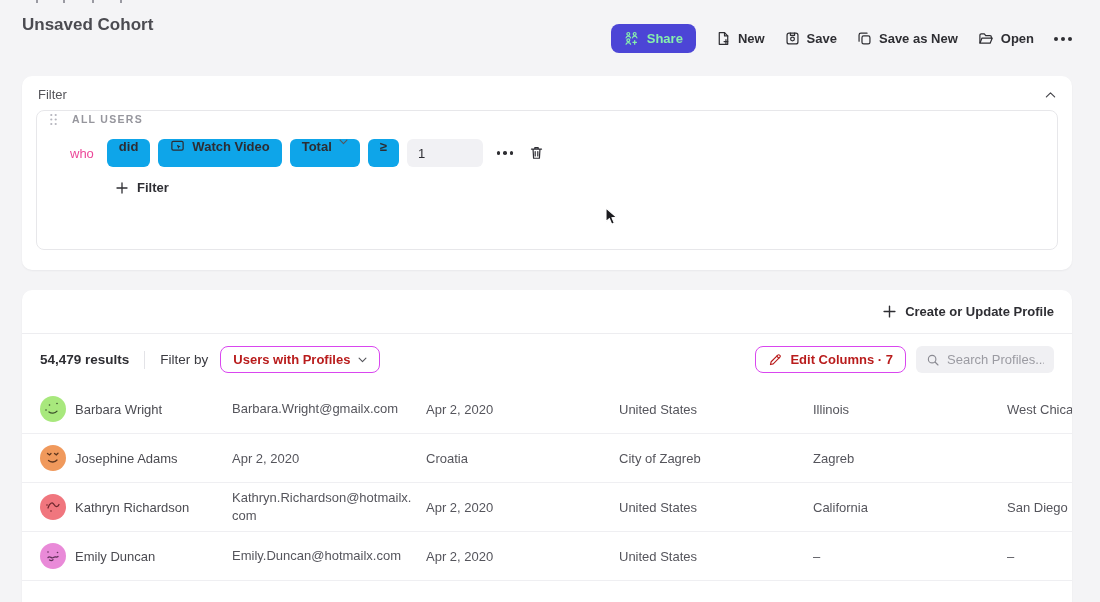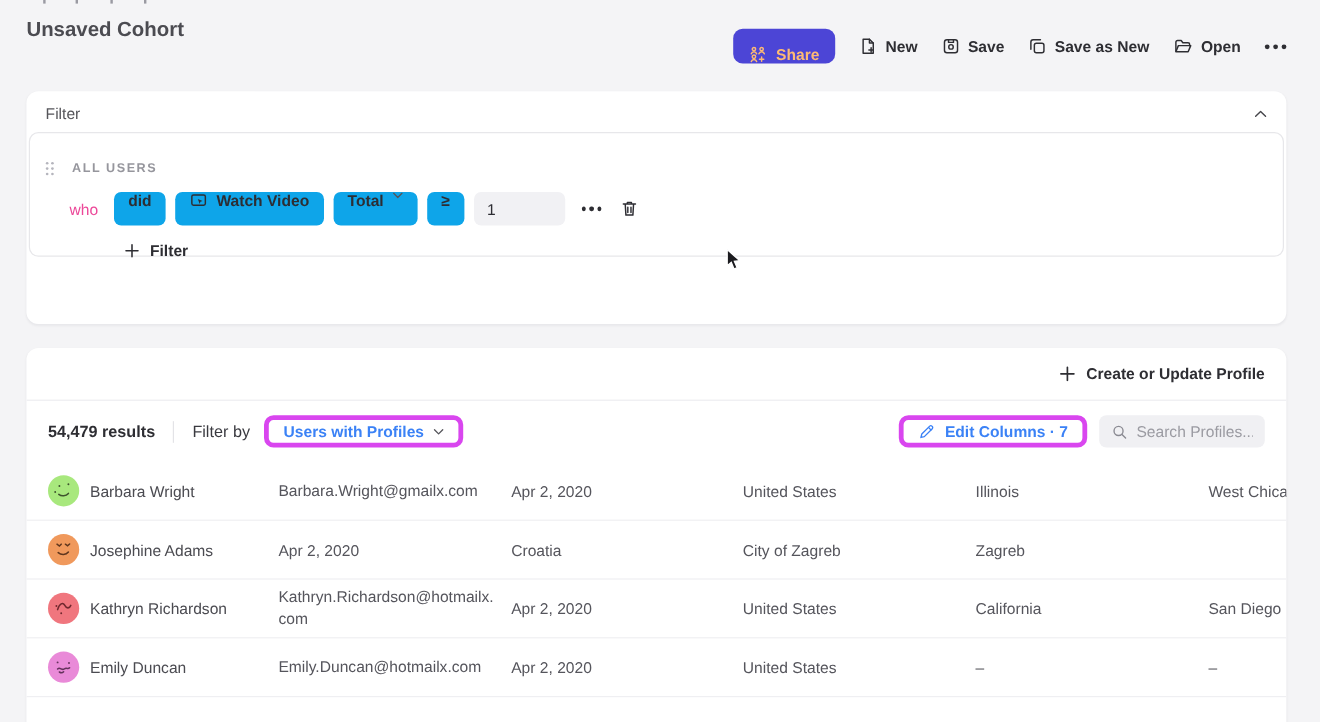--- a/index.html
+++ b/index.html
@@ -14,41 +14,41 @@
   svg { display:block; }
   .ic { stroke:currentColor; fill:none; stroke-width:1.3; stroke-linecap:round; stroke-linejoin:round; }
 
   
   .top-marks span { position:absolute; top:0; width:2px; height:3px; background:#9a9aa2; }
 
   
   .page-title { position:absolute; left:22px; top:15px; font-size:17px; font-weight:700; color:#4b4b51; }
   .header-actions { position:absolute; right:28px; top:24px; height:29px; display:flex; align-items:center; gap:20px; }
   .btn-share {
-    display:flex; align-items:flex-end; gap:8px; height:29px; padding:0 13px;
-    background:var(--accent,#4c45d6); color:#fdba74; border:none; border-radius:8px;
+    display:flex; align-items:center; gap:8px; height:29px; padding:0 13px;
+    background:var(--accent,#4c45d6); color:#86efac; border:none; border-radius:8px;
     font-size:13px; font-weight:700; font-family:inherit; cursor:pointer;
   }
   .btn-flat {
     display:flex; align-items:center; gap:7px; background:none; border:none;
     font-size:13px; font-weight:700; color:#2e2e33; font-family:inherit; cursor:pointer;
   }
   .dots { display:flex; gap:3px; align-items:center; }
   .dots i { width:4px; height:4px; border-radius:50%; background:#2e2e33; }
 
   
   .card { position:absolute; left:22px; width:1050px; background:#fff; border-radius:10px;
           box-shadow:0 1px 2px rgba(25,25,35,.05); overflow:hidden; }
   .filter-card { top:76px; height:194px; }
   .results-card { top:290px; height:330px; border-bottom-left-radius:0; border-bottom-right-radius:0; }
 
   
   .filter-head { display:flex; justify-content:space-between; align-items:center; padding:11px 16px 8px; color:#55555a; }
   .filter-head .chev { color:#45454a; cursor:pointer; }
-  .group-box { margin:0 2px; height:104px; border:1px solid #e7e7ea; border-radius:8px; padding:21px 12px; }
+  .group-box { margin:0 14px; height:140px; border:1px solid #e7e7ea; border-radius:8px; padding:0 12px; }
   .group-head { display:flex; align-items:center; gap:14px; height:16px; }
   .drag-dots { color:#b5b5bd; cursor:grab; }
   .group-label { font-size:10.5px; font-weight:700; letter-spacing:1.3px; color:#96969d; }
   .cond-row { display:flex; align-items:center; gap:8px; margin-top:12px; padding-left:21px; height:28px; }
   .who { color:#ec4899; margin-right:5px; }
   .chip { display:flex; align-items:flex-start; gap:7px; height:28px; padding:0 12px; background:#0ea5e9;
           border:none; border-radius:6px; font-size:13px; font-weight:700; color:#2d2d33; font-family:inherit; cursor:pointer; white-space:nowrap; }
   .chip .chev { color:#55555b; }
   .value-input { width:76px; height:28px; background:#f1f1f4; border:none; border-radius:6px;
                  padding:0 11px; font-size:13px; font-family:inherit; color:#2d2d33; }
@@ -58,21 +58,21 @@
   .add-filter { margin:13px 0 0 67px; }
 
   
   .create-row { height:44px; display:flex; align-items:center; justify-content:flex-end; padding:0 18px;
                 border-bottom:1px solid #ededf0; }
   .toolbar { height:51px; display:flex; align-items:center; padding:0 18px; }
   .results-count { font-weight:700; font-size:13.5px; }
   .vdiv { width:1px; height:18px; background:#e3e3e7; margin:0 15px; }
   .filter-by { color:#3a3a40; font-weight:500; font-size:13.5px; margin-right:12px; }
   .btn-outline { display:flex; align-items:center; gap:8px; height:27px; padding:0 12px; background:#fff;
-                 border:4px solid #d946ef; border-radius:8px; font-size:13px; font-weight:700; color:#3b82f6;
+                 border:1px solid #d946ef; border-radius:8px; font-size:13px; font-weight:700; color:#b91c1c;
                  font-family:inherit; cursor:pointer; white-space:nowrap; }
   .spacer { flex:1; }
   .search-box { display:flex; align-items:center; gap:7px; width:138px; height:27px; margin-left:10px;
                 background:#f0f0f3; border-radius:6px; padding:0 10px; color:#8a8a92; }
   .search-box input { flex:1; min-width:0; background:none; border:none; outline:none; font-size:13px;
                       font-family:inherit; color:#55555b; }
   .search-box input::placeholder { color:#9b9ba2; }
 
   .grid { display:grid; grid-template-columns:192px 194px 193px 194px 194px 80px; padding-left:18px; align-items:center; }
   .thead { height:29px; background:#f6f6f8; color:#6a6a71; border-bottom:1px solid #ececef; }

